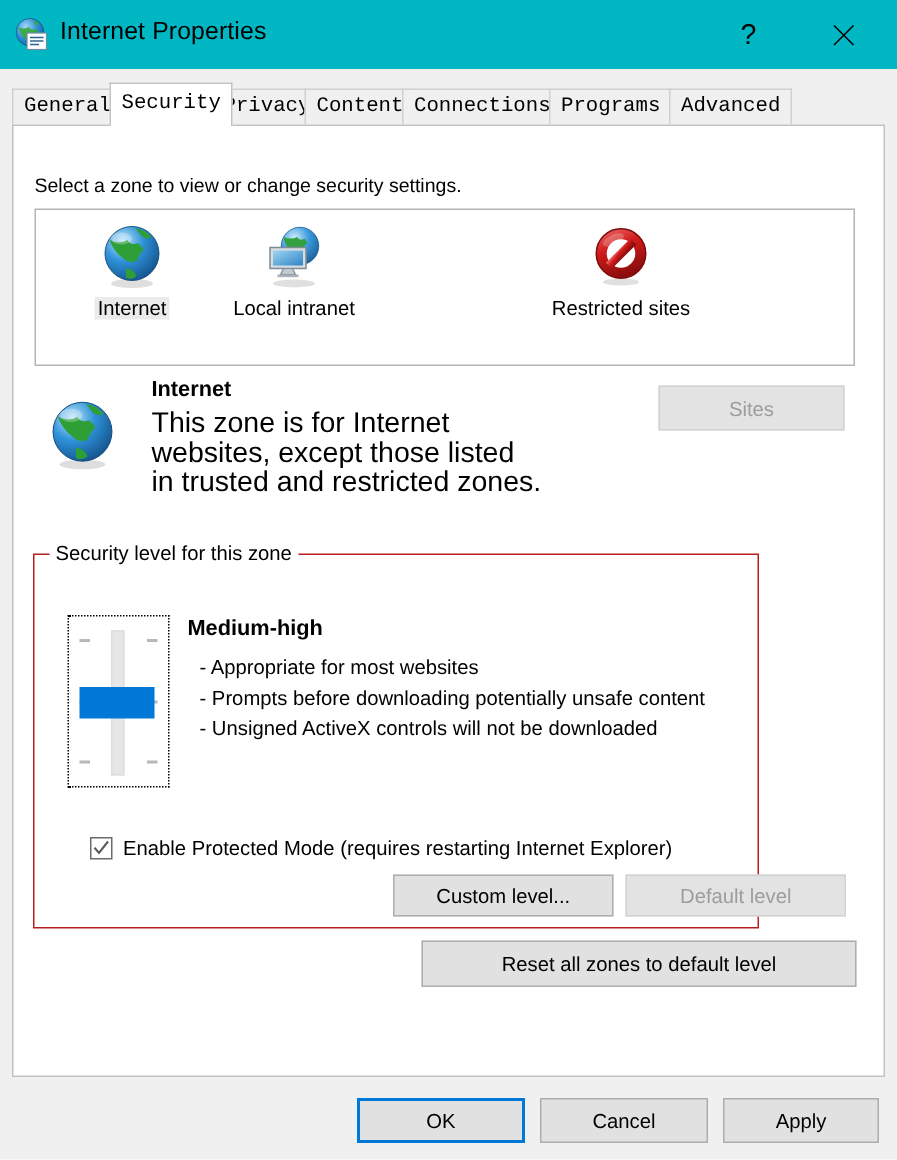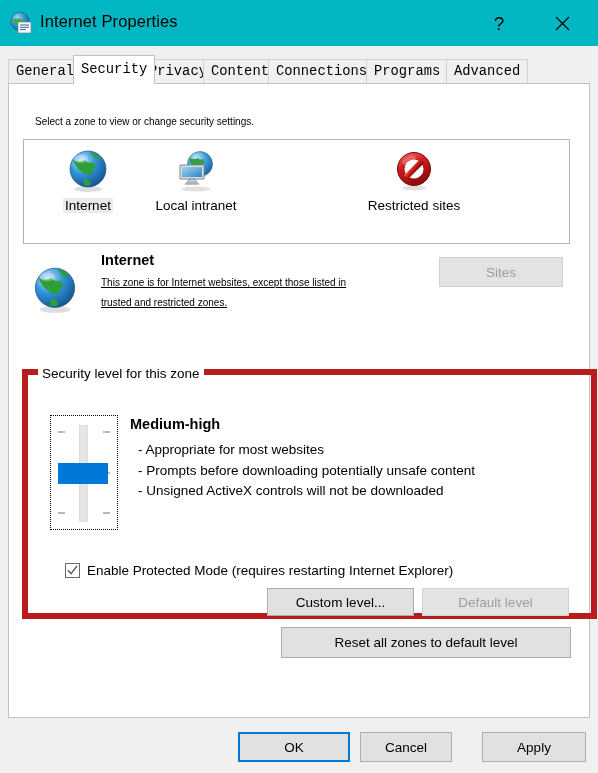--- a/index.html
+++ b/index.html
@@ -88,22 +88,22 @@
     position: absolute;
     left: 8px; top: 83px;
     width: 582px; height: 635px;
     background: #ffffff;
     border: 1px solid #c2c2c2;
     box-sizing: border-box;
   }
 
   .lead-text {
     position: absolute;
-    left: 26px; top: 32px;
-    font-size: 10px;
+    left: 14px; top: 32px;
+    font-size: 13px;
   }
 
   
   .zonebox {
     position: absolute;
     left: 14px; top: 55px;
     width: 547px; height: 105px;
     background: #ffffff;
     border: 1px solid #b4b4b4;
     box-sizing: border-box;
@@ -144,23 +144,22 @@
   .desc-title {
     position: absolute;
     left: 78px; top: 0px;
     font-weight: bold;
     font-size: 14.5px;
   }
   .desc-body {
     position: absolute;
     left: 78px; top: 21px;
     width: 260px;
-    font-size: 10px;
+    font-size: 19px;
     line-height: 19.5px;
-    text-decoration: underline;
   }
 
   
   .btn {
     box-sizing: border-box;
     background: #e1e1e1;
     border: 1px solid #adadad;
     font-family: "Liberation Sans", sans-serif;
     font-size: 13.5px;
     color: #000;
@@ -182,22 +181,22 @@
   .btn-sites {
     position: absolute;
     left: 416px; top: 5px;
     width: 124px; height: 30px;
   }
 
   
   .groupbox {
     position: absolute;
     left: 13px; top: 285px;
-    width: 575px; height: 250px;
-    border: 6px solid #b91c1c;
+    width: 484px; height: 250px;
+    border: 1px solid #b91c1c;
     box-sizing: border-box;
   }
   .group-legend {
     position: absolute;
     left: 10px; top: -9px;
     background: #ffffff;
     padding: 0 4px;
     font-size: 13.5px;
   }
   .allowed-text {
@@ -287,21 +286,21 @@
 
   
   .btn-ok {
     position: absolute;
     left: 238px; top: 732px;
     width: 112px; height: 30px;
   }
   .btn-cancel {
     position: absolute;
     left: 360px; top: 732px;
-    width: 92px; height: 30px;
+    width: 112px; height: 30px;
   }
   .btn-apply {
     position: absolute;
     left: 482px; top: 732px;
     width: 104px; height: 30px;
   }
 </style>
 </head>
 <body>
 

